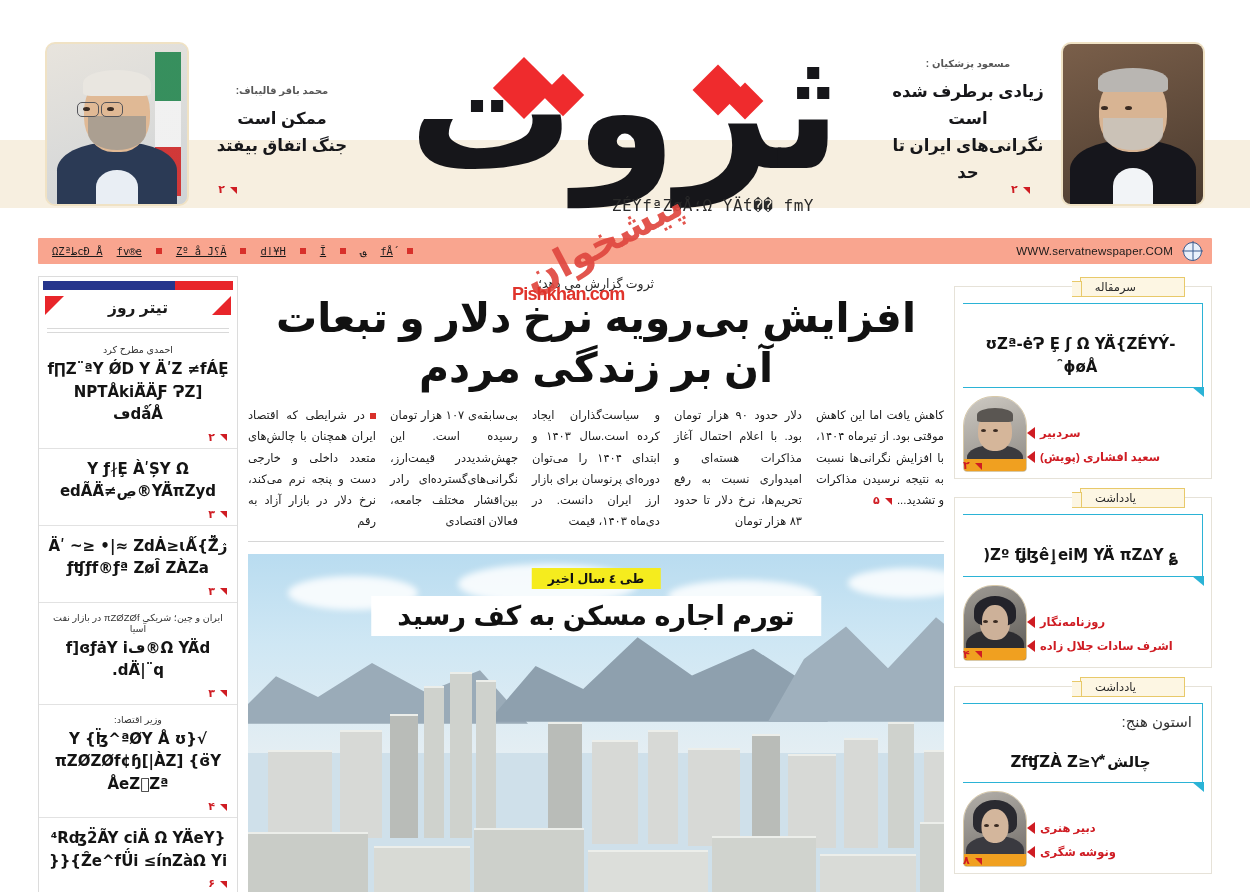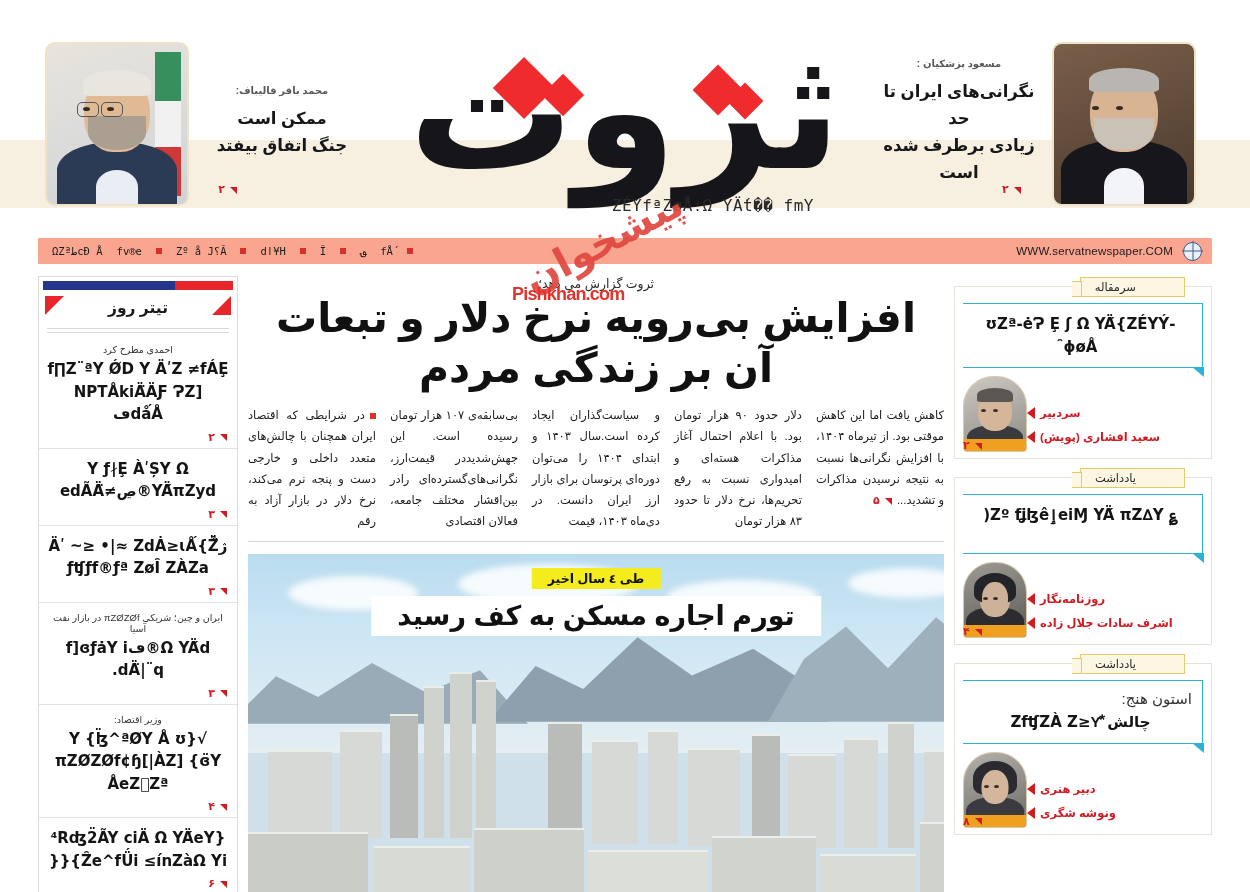--- a/index.html
+++ b/index.html
@@ -7,21 +7,21 @@
        font-family:"Liberation Sans","DejaVu Sans",sans-serif;color:#111;}
   .page{position:relative;width:1250px;height:892px;background:#fff;}
 
   
   .masthead{position:relative;height:232px;background:#fff;}
   .mast-band{position:absolute;left:0;right:0;top:140px;height:68px;background:#f7efe0;}
   .mast-inner{position:relative;height:232px;}
 
   .promo{position:absolute;top:42px;width:330px;height:160px;display:flex;align-items:stretch;}
   .promo-left{left:45px;}
-  .promo-right{right:54px;justify-content:flex-end;}
+  .promo-right{right:45px;justify-content:flex-end;}
   .promo-photo{width:140px;height:160px;border:2px solid #f0e2c4;border-radius:10px;overflow:hidden;
                background:#cfd6dd;position:relative;flex:0 0 auto;}
   .promo-txt{flex:1;display:flex;flex-direction:column;justify-content:center;padding:0 10px;}
   .promo-kicker{font-size:10px;color:#3a3a3a;text-align:center;margin-bottom:9px;font-weight:bold;
                 letter-spacing:.2px;opacity:.85;}
   .promo-head{font-size:16.5px;font-weight:bold;line-height:1.65;text-align:center;color:#17171a;}
   .promo-left .promo-txt{order:-1;}
   .pagenum{position:absolute;bottom:6px;font-size:11px;color:#cf1c23;font-weight:bold;}
   .promo-left .pagenum{right:136px;}
   .promo-right .pagenum{left:136px;}
@@ -60,21 +60,21 @@
   .infobar{position:relative;margin:6px 38px 0 38px;height:26px;background:#f9a58f;
            display:flex;align-items:center;border-radius:1px;}
   .globe{width:17px;height:17px;border-radius:50%;border:1.6px solid #3b5c8f;position:relative;margin:0 10px;
          flex:0 0 auto;background:#eaf1fb;}
   .globe:before{content:"";position:absolute;left:50%;top:-1.6px;bottom:-1.6px;width:0;
                 border-left:1.6px solid #3b5c8f;transform:translateX(-50%);}
   .globe:after{content:"";position:absolute;top:50%;left:-1.6px;right:-1.6px;height:0;
                border-top:1.6px solid #3b5c8f;transform:translateY(-50%);}
   .url{font-size:11.5px;color:#1a1a1a;letter-spacing:.2px;direction:ltr;font-family:"Liberation Sans",sans-serif;}
   .meta{margin-right:auto;display:flex;align-items:center;gap:14px;padding-left:14px;direction:ltr;}
-  .meta span{font-size:10.5px;color:#1b1b1b;font-family:"DejaVu Sans Mono",monospace;white-space:nowrap;}
+  .meta span{font-size:10.5px;color:#1b1b1b;font-family:"DejaVu Sans Mono",monospace;white-space:nowrap;text-decoration:underline;}
   .msq{width:6px;height:6px;background:#d8302a;flex:0 0 auto;}
 
   
   .body-grid{position:relative;display:flex;margin:12px 38px 0 38px;gap:10px;height:618px;}
   .col-right{width:258px;flex:0 0 auto;order:-1;}
   .col-mid{flex:1;min-width:0;}
   .col-left{width:200px;flex:0 0 auto;}
 
   
   .titr{border:1px solid #dcdcdc;height:100%;box-sizing:border-box;background:#fff;}
@@ -123,21 +123,21 @@
   .card-tab{position:absolute;top:-10px;right:26px;background:#fdf6e3;border:1px solid #e8c96a;
             padding:2px 48px 2px 14px;font-size:11.5px;color:#2a2a2a;z-index:5;white-space:nowrap;}
   .card-tab:after{content:"";position:absolute;left:-9px;top:3px;width:9px;height:14px;
                   background:#fdf6e3;border:1px solid #e8c96a;border-left:none;}
   .card-quote{margin:16px 8px 6px 8px;border:1.6px solid #2bb3d6;border-left:none;padding:9px 10px 9px 6px;
               position:relative;min-height:40px;}
   .card-quote:after{content:"";position:absolute;right:-1.6px;bottom:-10px;width:0;height:0;
                     border-top:10px solid #2bb3d6;border-left:12px solid transparent;}
   .q-kick{font-size:15px;color:#333;margin-bottom:3px;}
   .q-text{font-size:15px;font-weight:bold;line-height:1.5;text-align:center;color:#141414;
-          font-family:"DejaVu Sans",sans-serif;word-break:break-word;}
+          font-family:"DejaVu Sans",sans-serif;word-break:break-word;margin-top:20px;}
   .card-foot{display:flex;align-items:flex-end;padding:2px 8px 6px 8px;min-height:74px;}
   .cf-photo{width:62px;height:74px;border:1px solid #d8c9a8;border-radius:30px 30px 4px 4px;overflow:hidden;
             position:relative;background:#dadada;flex:0 0 auto;}
   .cf-strip{position:absolute;left:0;right:0;bottom:0;height:12px;background:#f0a020;}
   .cf-txt{flex:1;display:flex;flex-direction:column;align-items:flex-end;justify-content:flex-end;
           gap:10px;padding:0 8px 8px 0;}
   .cf-line{display:flex;align-items:center;gap:5px;}
   .cf-line span{font-size:11.5px;color:#cf1c23;font-weight:bold;}
   .cf-arrow{width:0;height:0;border-top:6px solid transparent;border-bottom:6px solid transparent;
             border-right:8px solid #cf1c23;}
@@ -196,22 +196,22 @@
             <div class="f-shirt" style="width:40px;height:36px;background:#f2f4f7;"></div>
             <div class="f-head" style="width:68px;height:80px;top:28px;background:#d8b493;"></div>
             <div class="f-hair" style="width:70px;height:24px;top:24px;background:#b9b6b2;"></div>
             <div class="f-beard" style="width:60px;height:32px;top:74px;background:#c8c5c0;opacity:.8;"></div>
             <div class="f-eye" style="left:38px;top:62px;"></div>
             <div class="f-eye" style="left:62px;top:62px;"></div>
           </div>
         </div>
         <div class="promo-txt">
           <div class="promo-kicker">مسعود پزشکیان :</div>
+          <div class="promo-head">زیادی برطرف شده است</div>
           <div class="promo-head">نگرانی‌های ایران تا حد</div>
-          <div class="promo-head">زیادی برطرف شده است</div>
         </div>
         <div class="pagenum">
           <span class="tri"></span>
           <span>۲</span>
         </div>
       </div>
 
     </div>
   </div>
 

